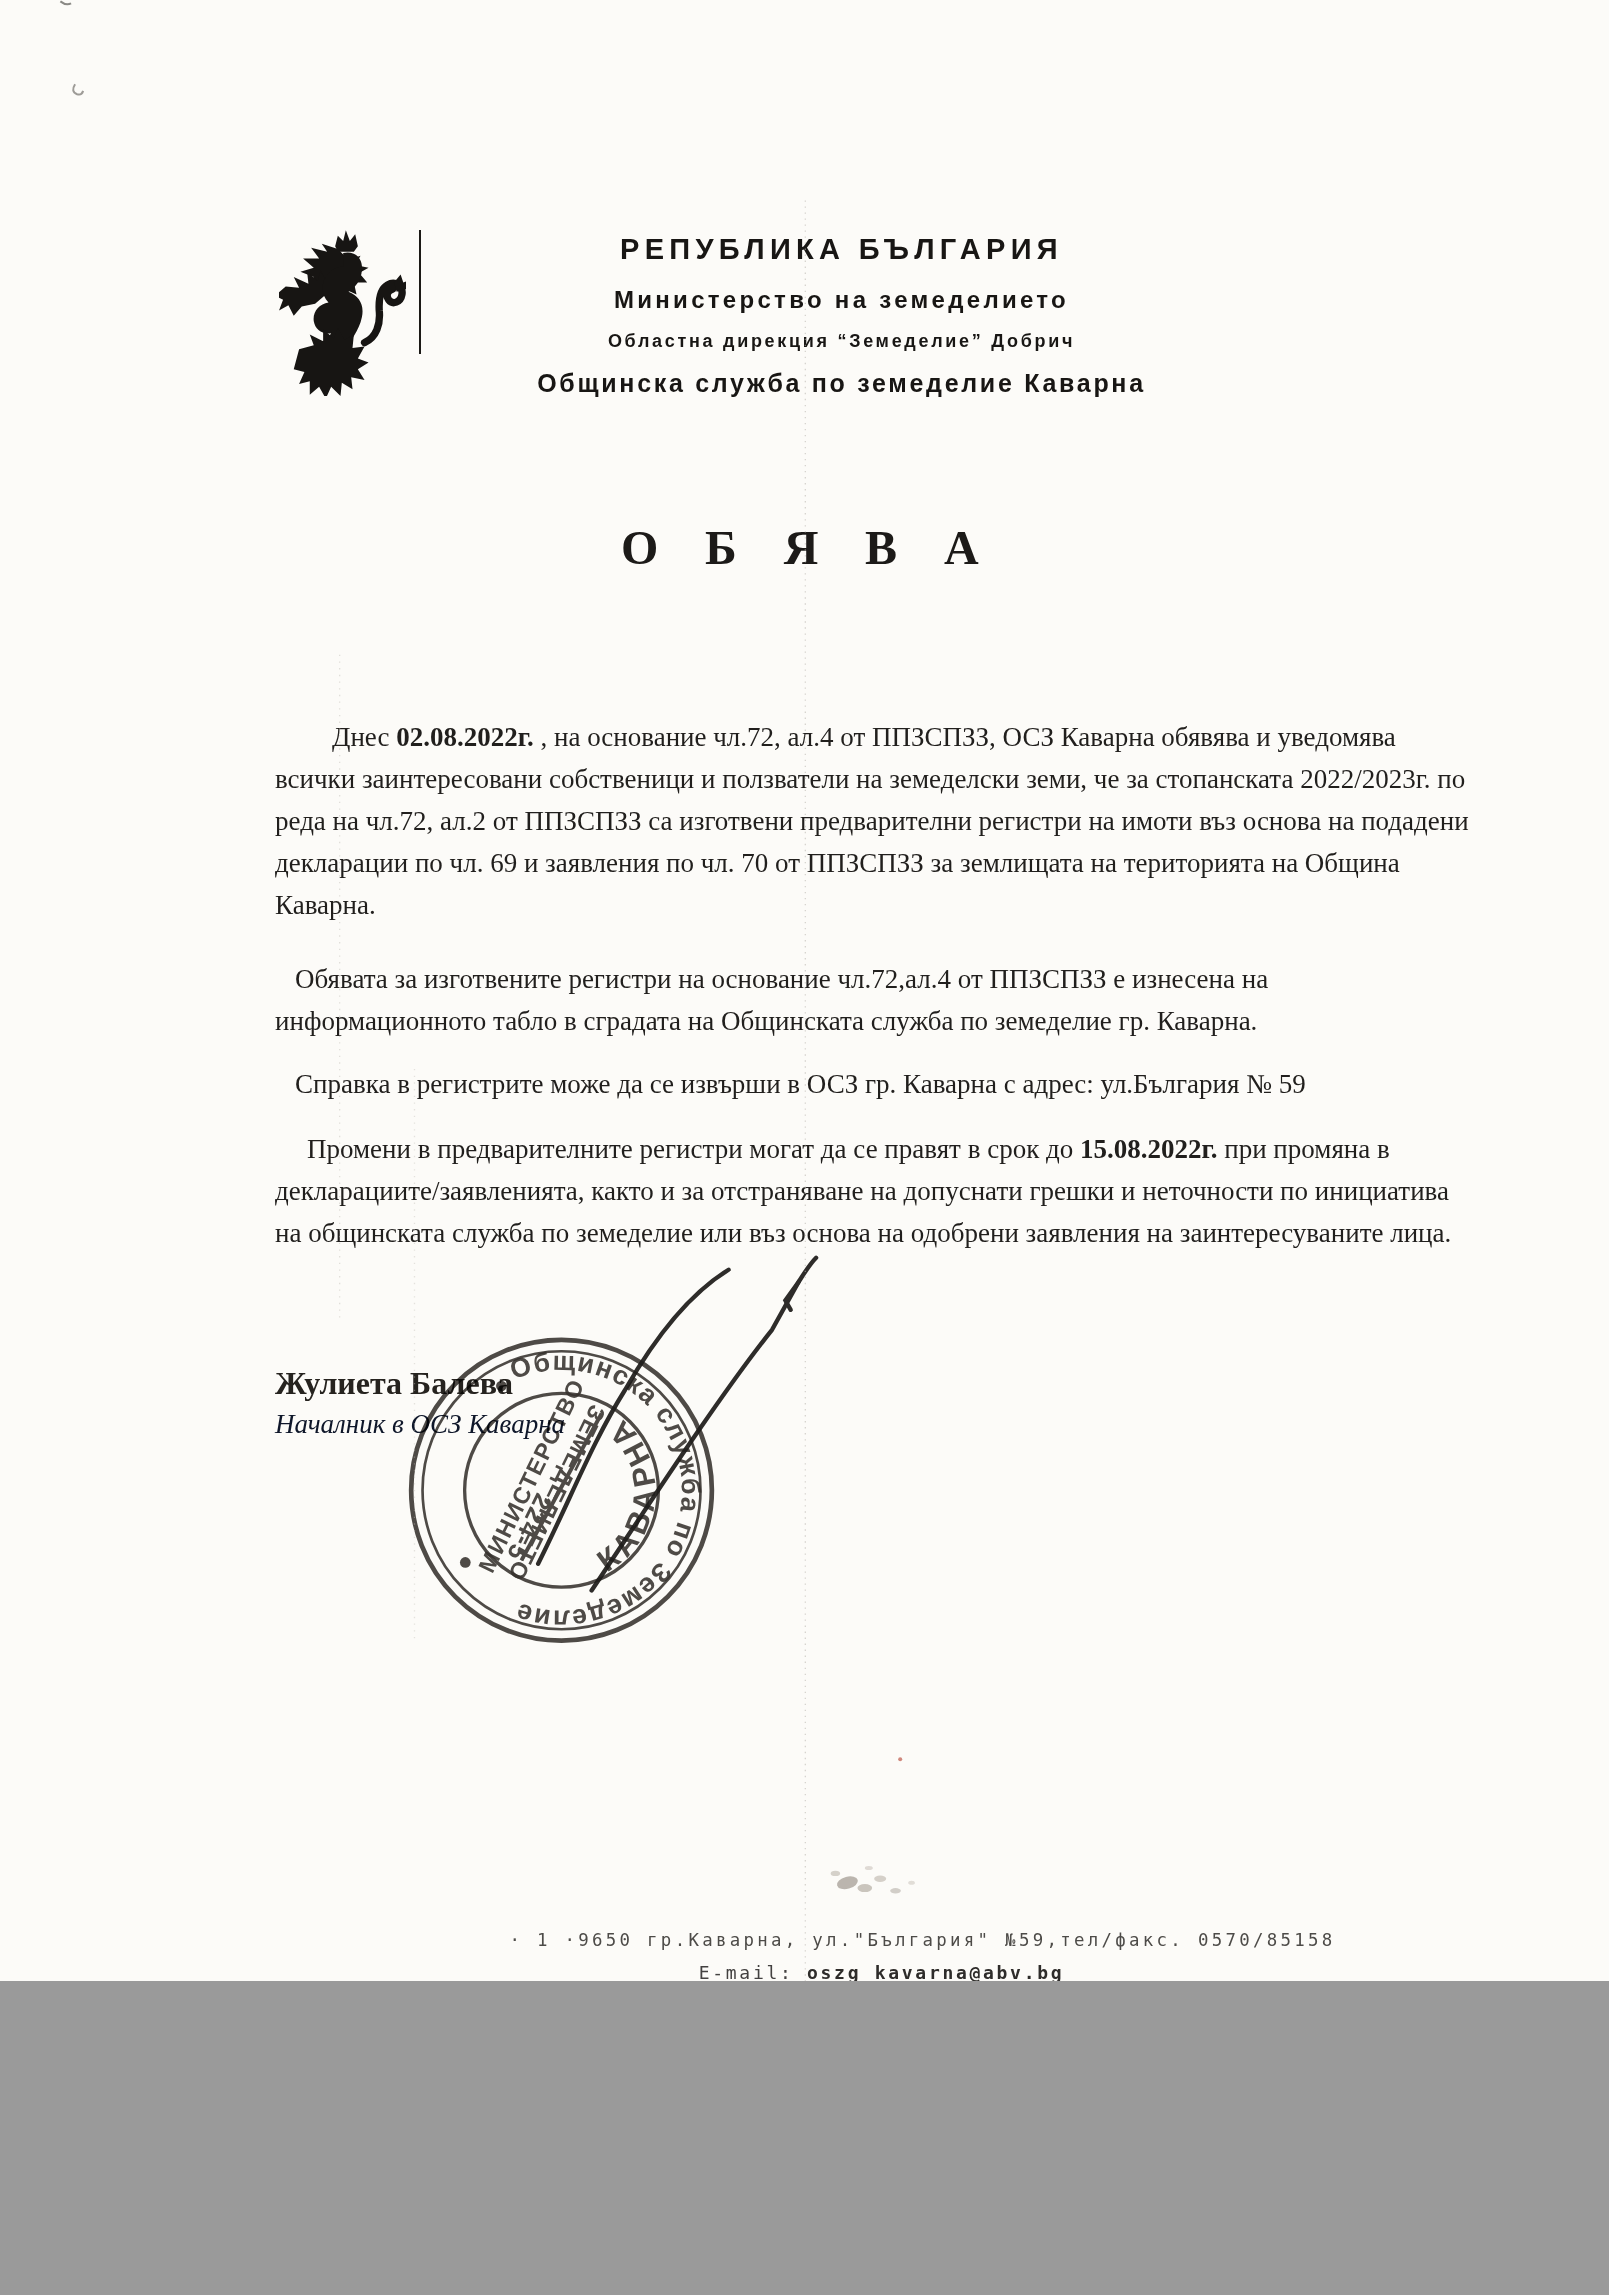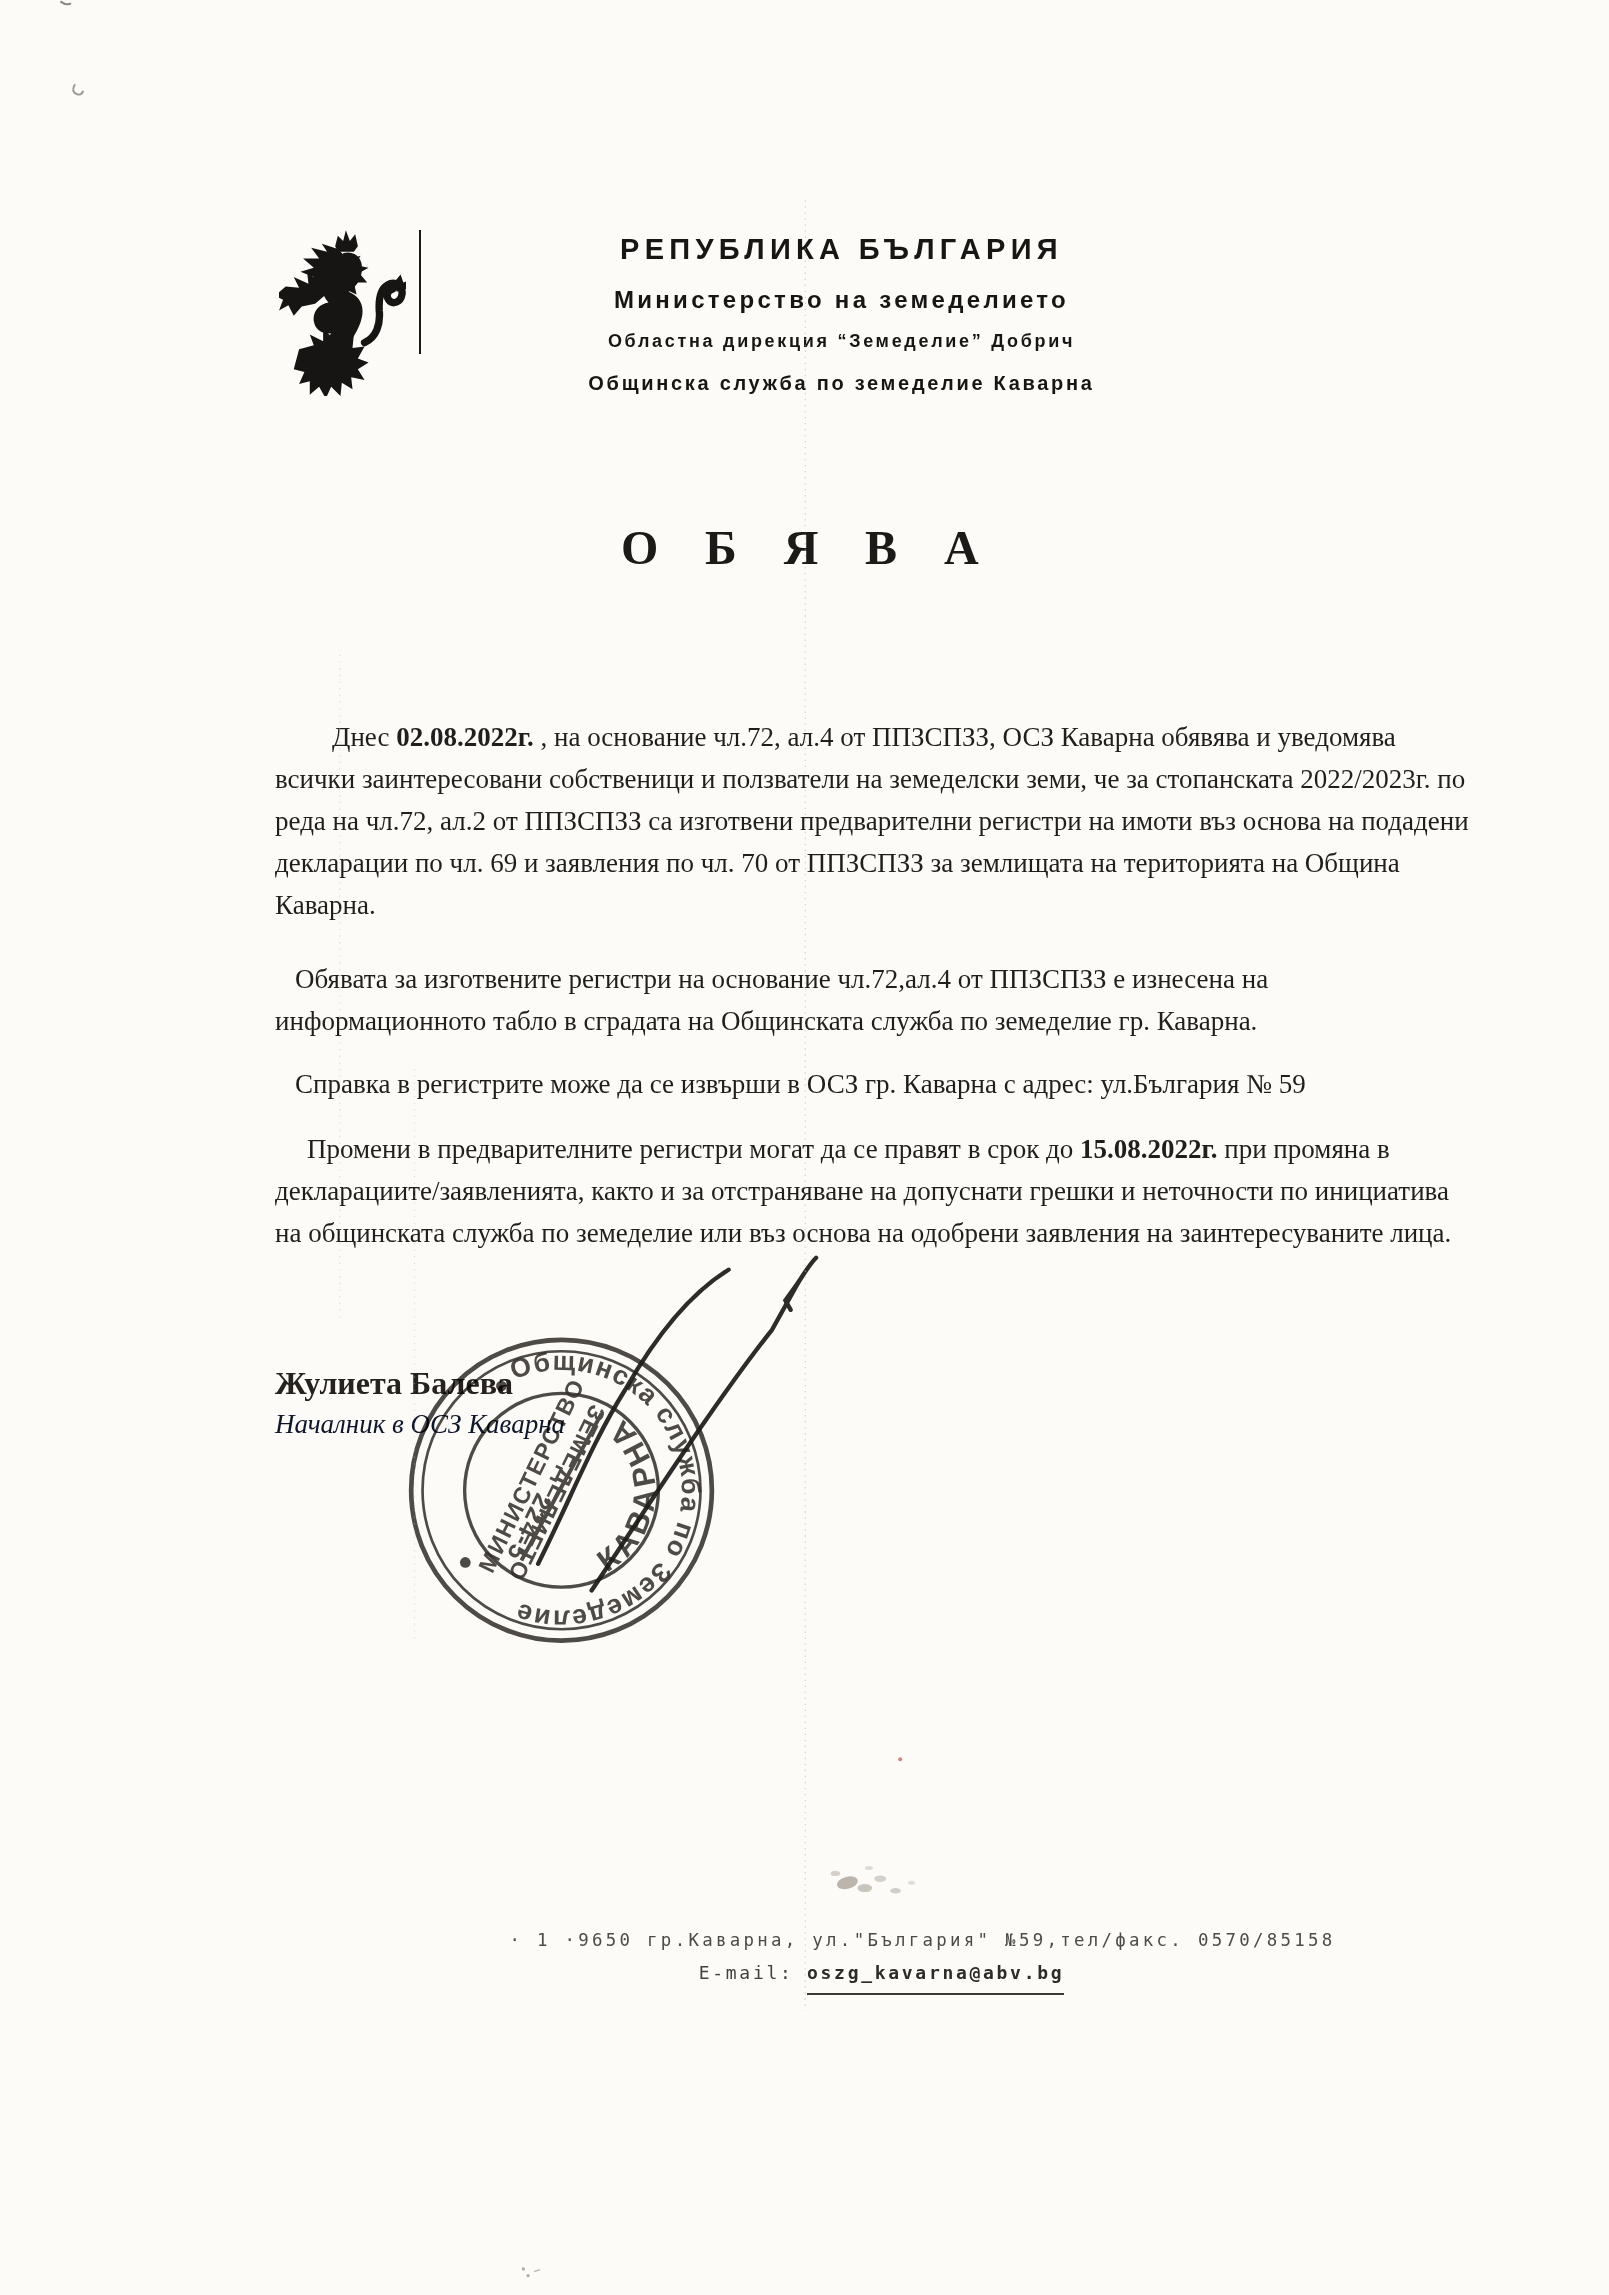--- a/index.html
+++ b/index.html
@@ -1,36 +1,36 @@
 <!DOCTYPE html>
 <html style="font-size:10.7px"><head>
 <meta charset="utf-8">
 <style>
   html,body{margin:0;padding:0;background:#9a9a9a;}
   .page{
     position:relative;
-    width:1610px;height:2295px;
+    width:1610px;height:1981px;
     background:#fcfbf8;
     overflow:hidden;
     font-family:"Liberation Serif", serif;
     color:#1f1d1b;
   }
   
   .lion-svg{position:absolute;left:279px;top:229px;width:127px;height:167px;}
   .header-sep{position:absolute;left:419px;top:230px;width:2px;height:124px;background:#1b1916;}
   .header-block{
     position:absolute;left:414px;top:235px;width:855px;
     text-align:center;
     font-family:"Liberation Sans", sans-serif;
     font-weight:bold;color:#181614;
   }
   .h1{font-size:29px;line-height:29px;letter-spacing:5.3px;margin-bottom:24px;}
   .h2{font-size:24px;line-height:24px;letter-spacing:3.3px;margin-bottom:17.4px;}
   .h3{font-size:18px;line-height:25.4px;letter-spacing:2.7px;margin-bottom:16px;}
-  .h4{font-size:20px;line-height:25px;letter-spacing:2.7px;}
+  .h4{font-size:25px;line-height:25px;letter-spacing:2.7px;}
   
   .doc-title{
     position:absolute;left:274px;top:520px;width:1069px;
     text-align:center;
     font-family:"Liberation Serif", serif;
     font-weight:bold;font-size:48px;letter-spacing:17.4px;color:#1c1a18;
   }
   
   .body-text{
     position:absolute;left:275px;top:716px;width:1200px;

